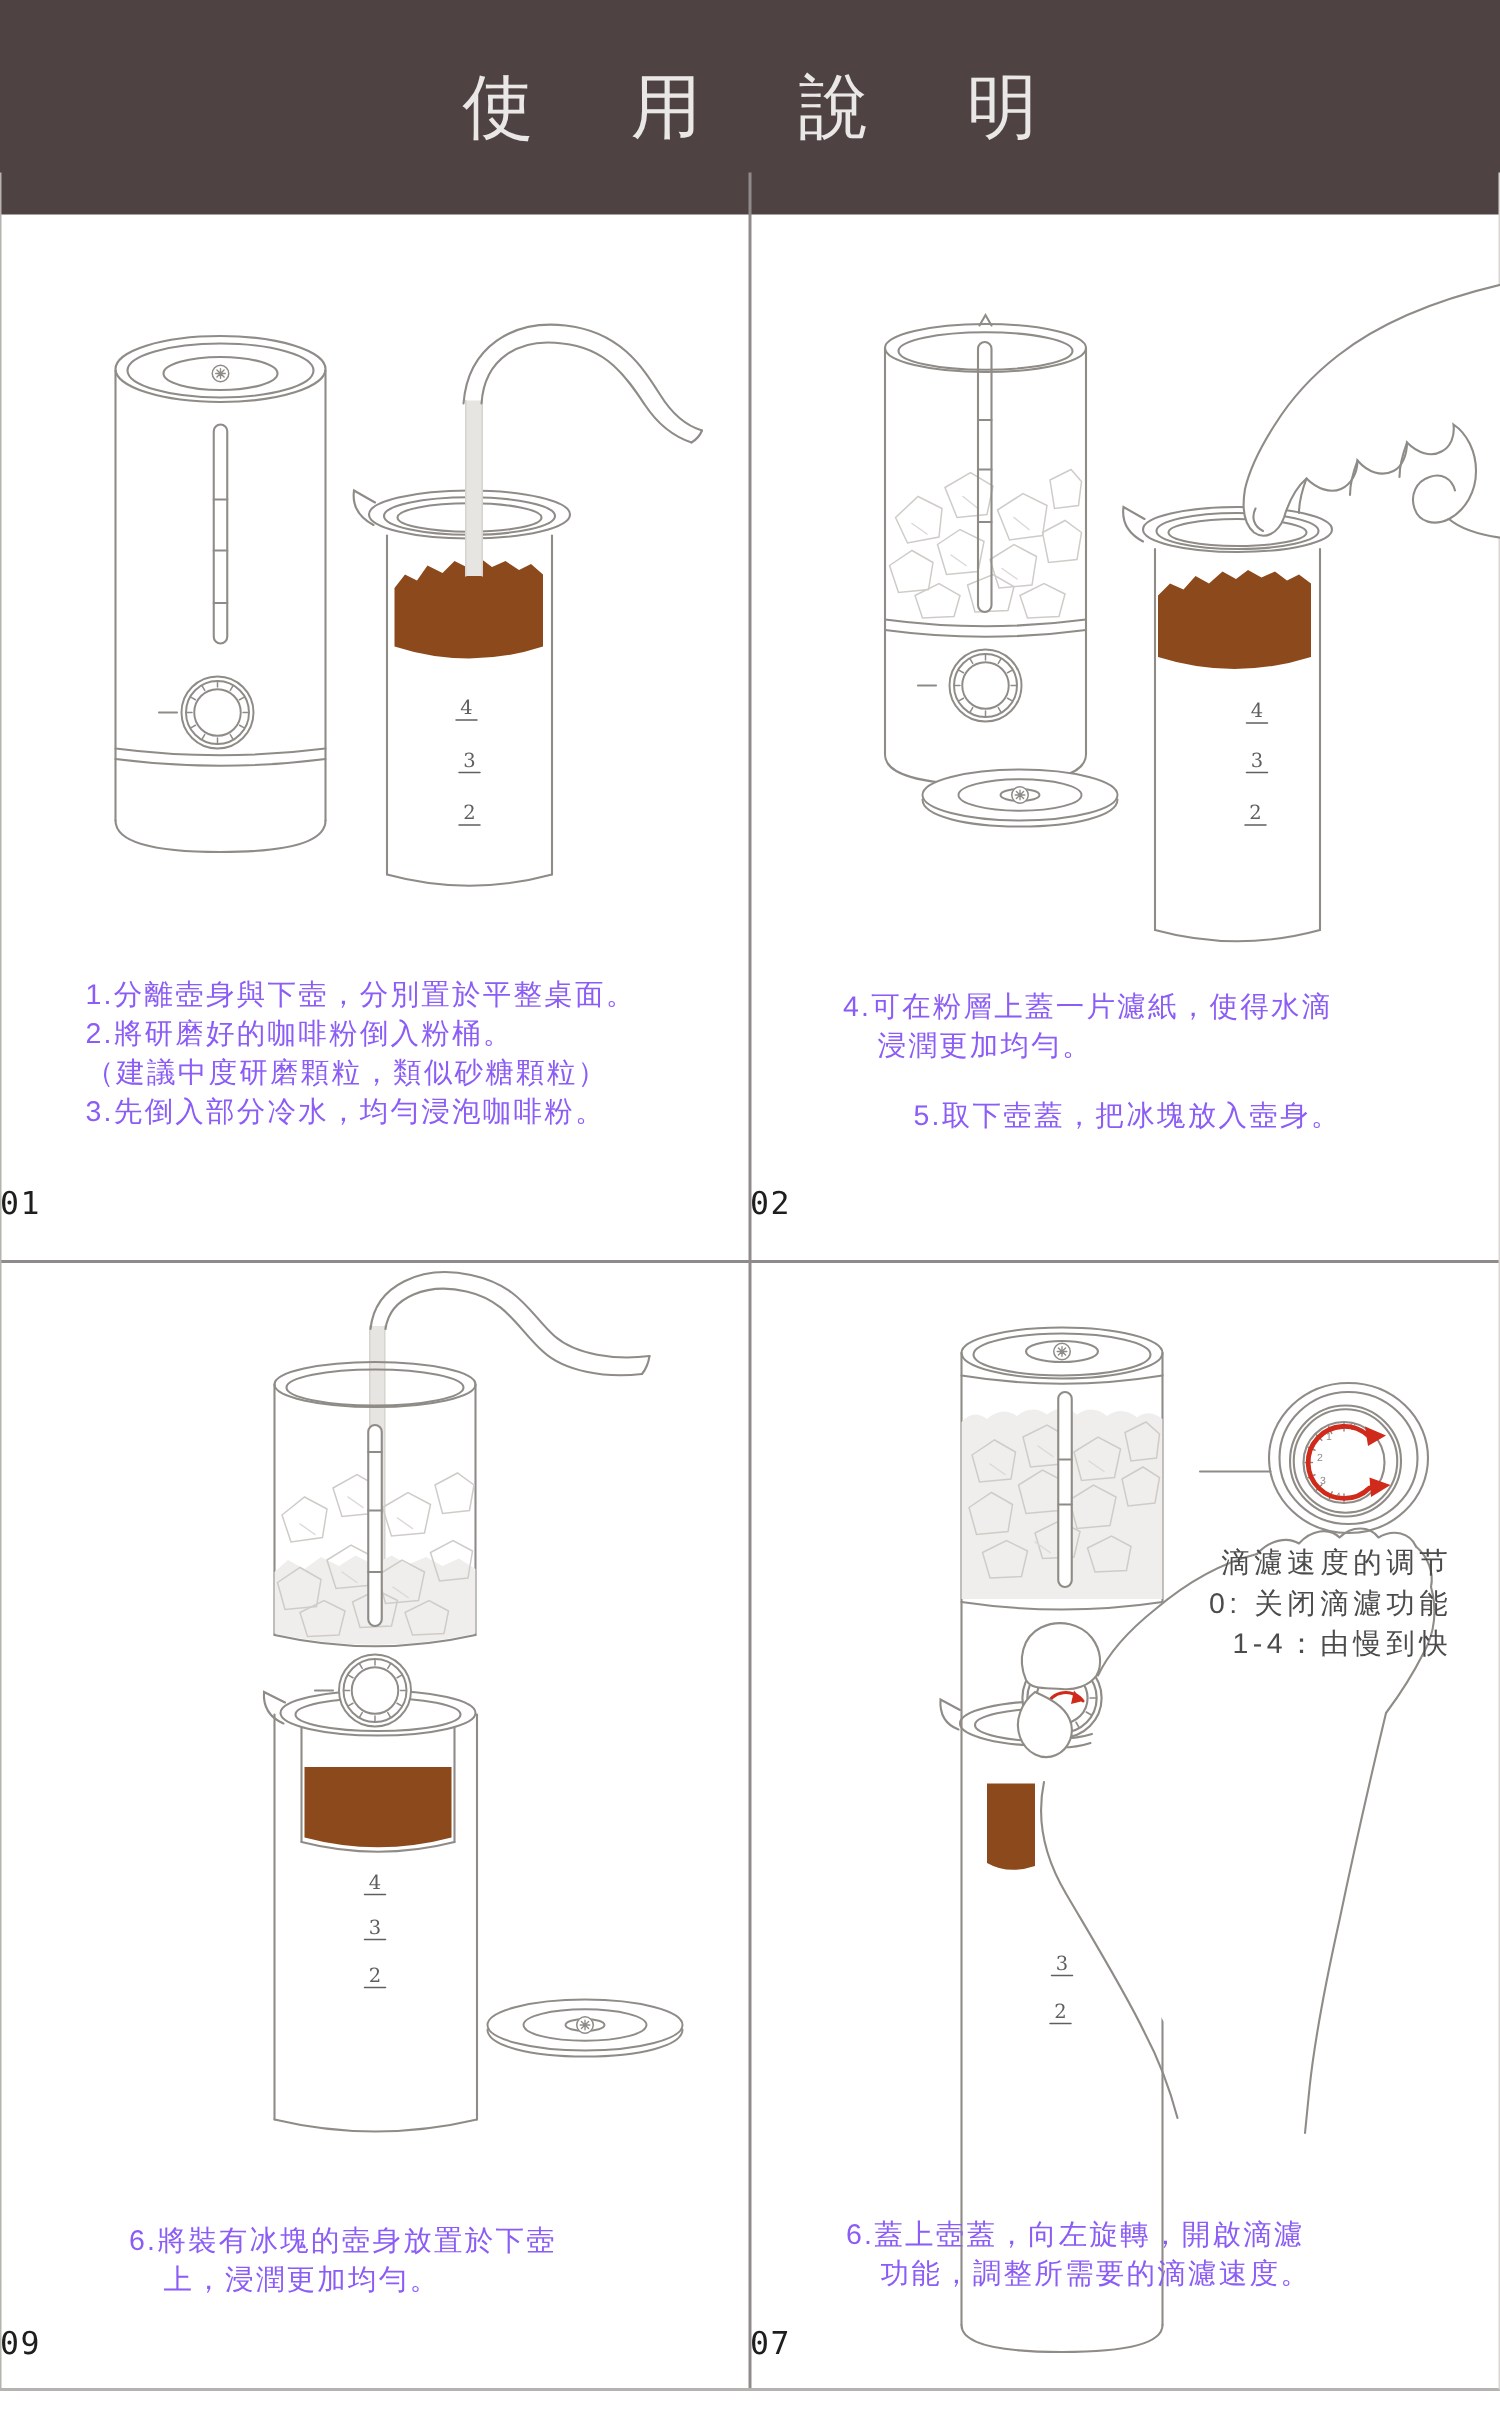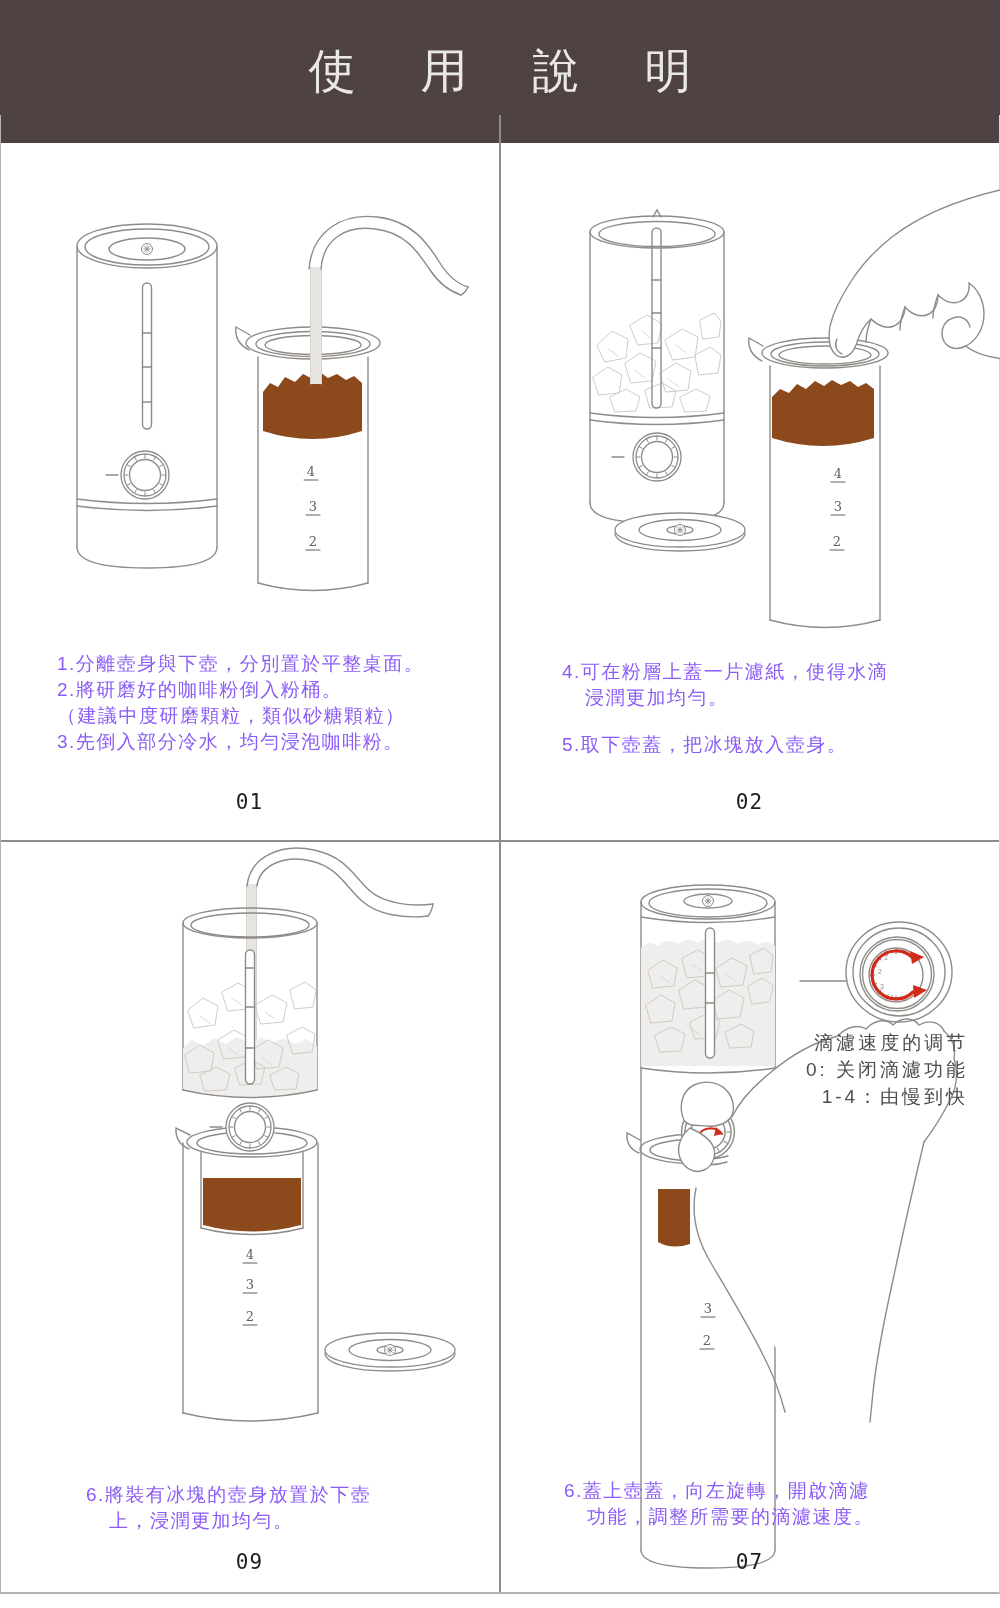--- a/index.html
+++ b/index.html
@@ -14,22 +14,22 @@
   .hline{position:absolute;left:0;top:840px;width:1000px;height:2px;background:#8f8b8b;}
   .bline{position:absolute;left:0;top:1592px;width:1000px;height:2px;background:#b5b2af;}
   .lborder{position:absolute;left:0;top:115px;width:1px;height:1478px;background:#b5b2af;}
   .rborder{position:absolute;right:0;top:115px;width:1px;height:1478px;background:#d8d5d2;}
   
   .ill{position:absolute;}
   
   .instr{position:absolute;color:#8b5cf6;font-size:19px;line-height:26px;letter-spacing:1.5px;}
   .instr .line{white-space:nowrap;}
   .instr .cont{padding-left:23px;}
-  .instr .gap{margin-top:21px;}
-  .pnum{position:absolute;width:499px;text-align:center;color:#1e1e1e;font-size:21px;
+  .instr .gap{margin-top:21px;margin-left:47px;}
+  .pnum{position:absolute;width:499px;text-align:left;color:#1e1e1e;font-size:21px;
         font-family:"DejaVu Sans Mono",monospace;letter-spacing:1px;}
   .callout{position:absolute;left:806px;top:1029px;color:#4c4c4c;font-size:19px;
            line-height:27px;letter-spacing:3px;white-space:nowrap;text-align:right;}
 </style>
 </head>
 <body>
 
 <div class="page">
 
   <svg width="0" height="0" style="position:absolute" aria-hidden="true">

